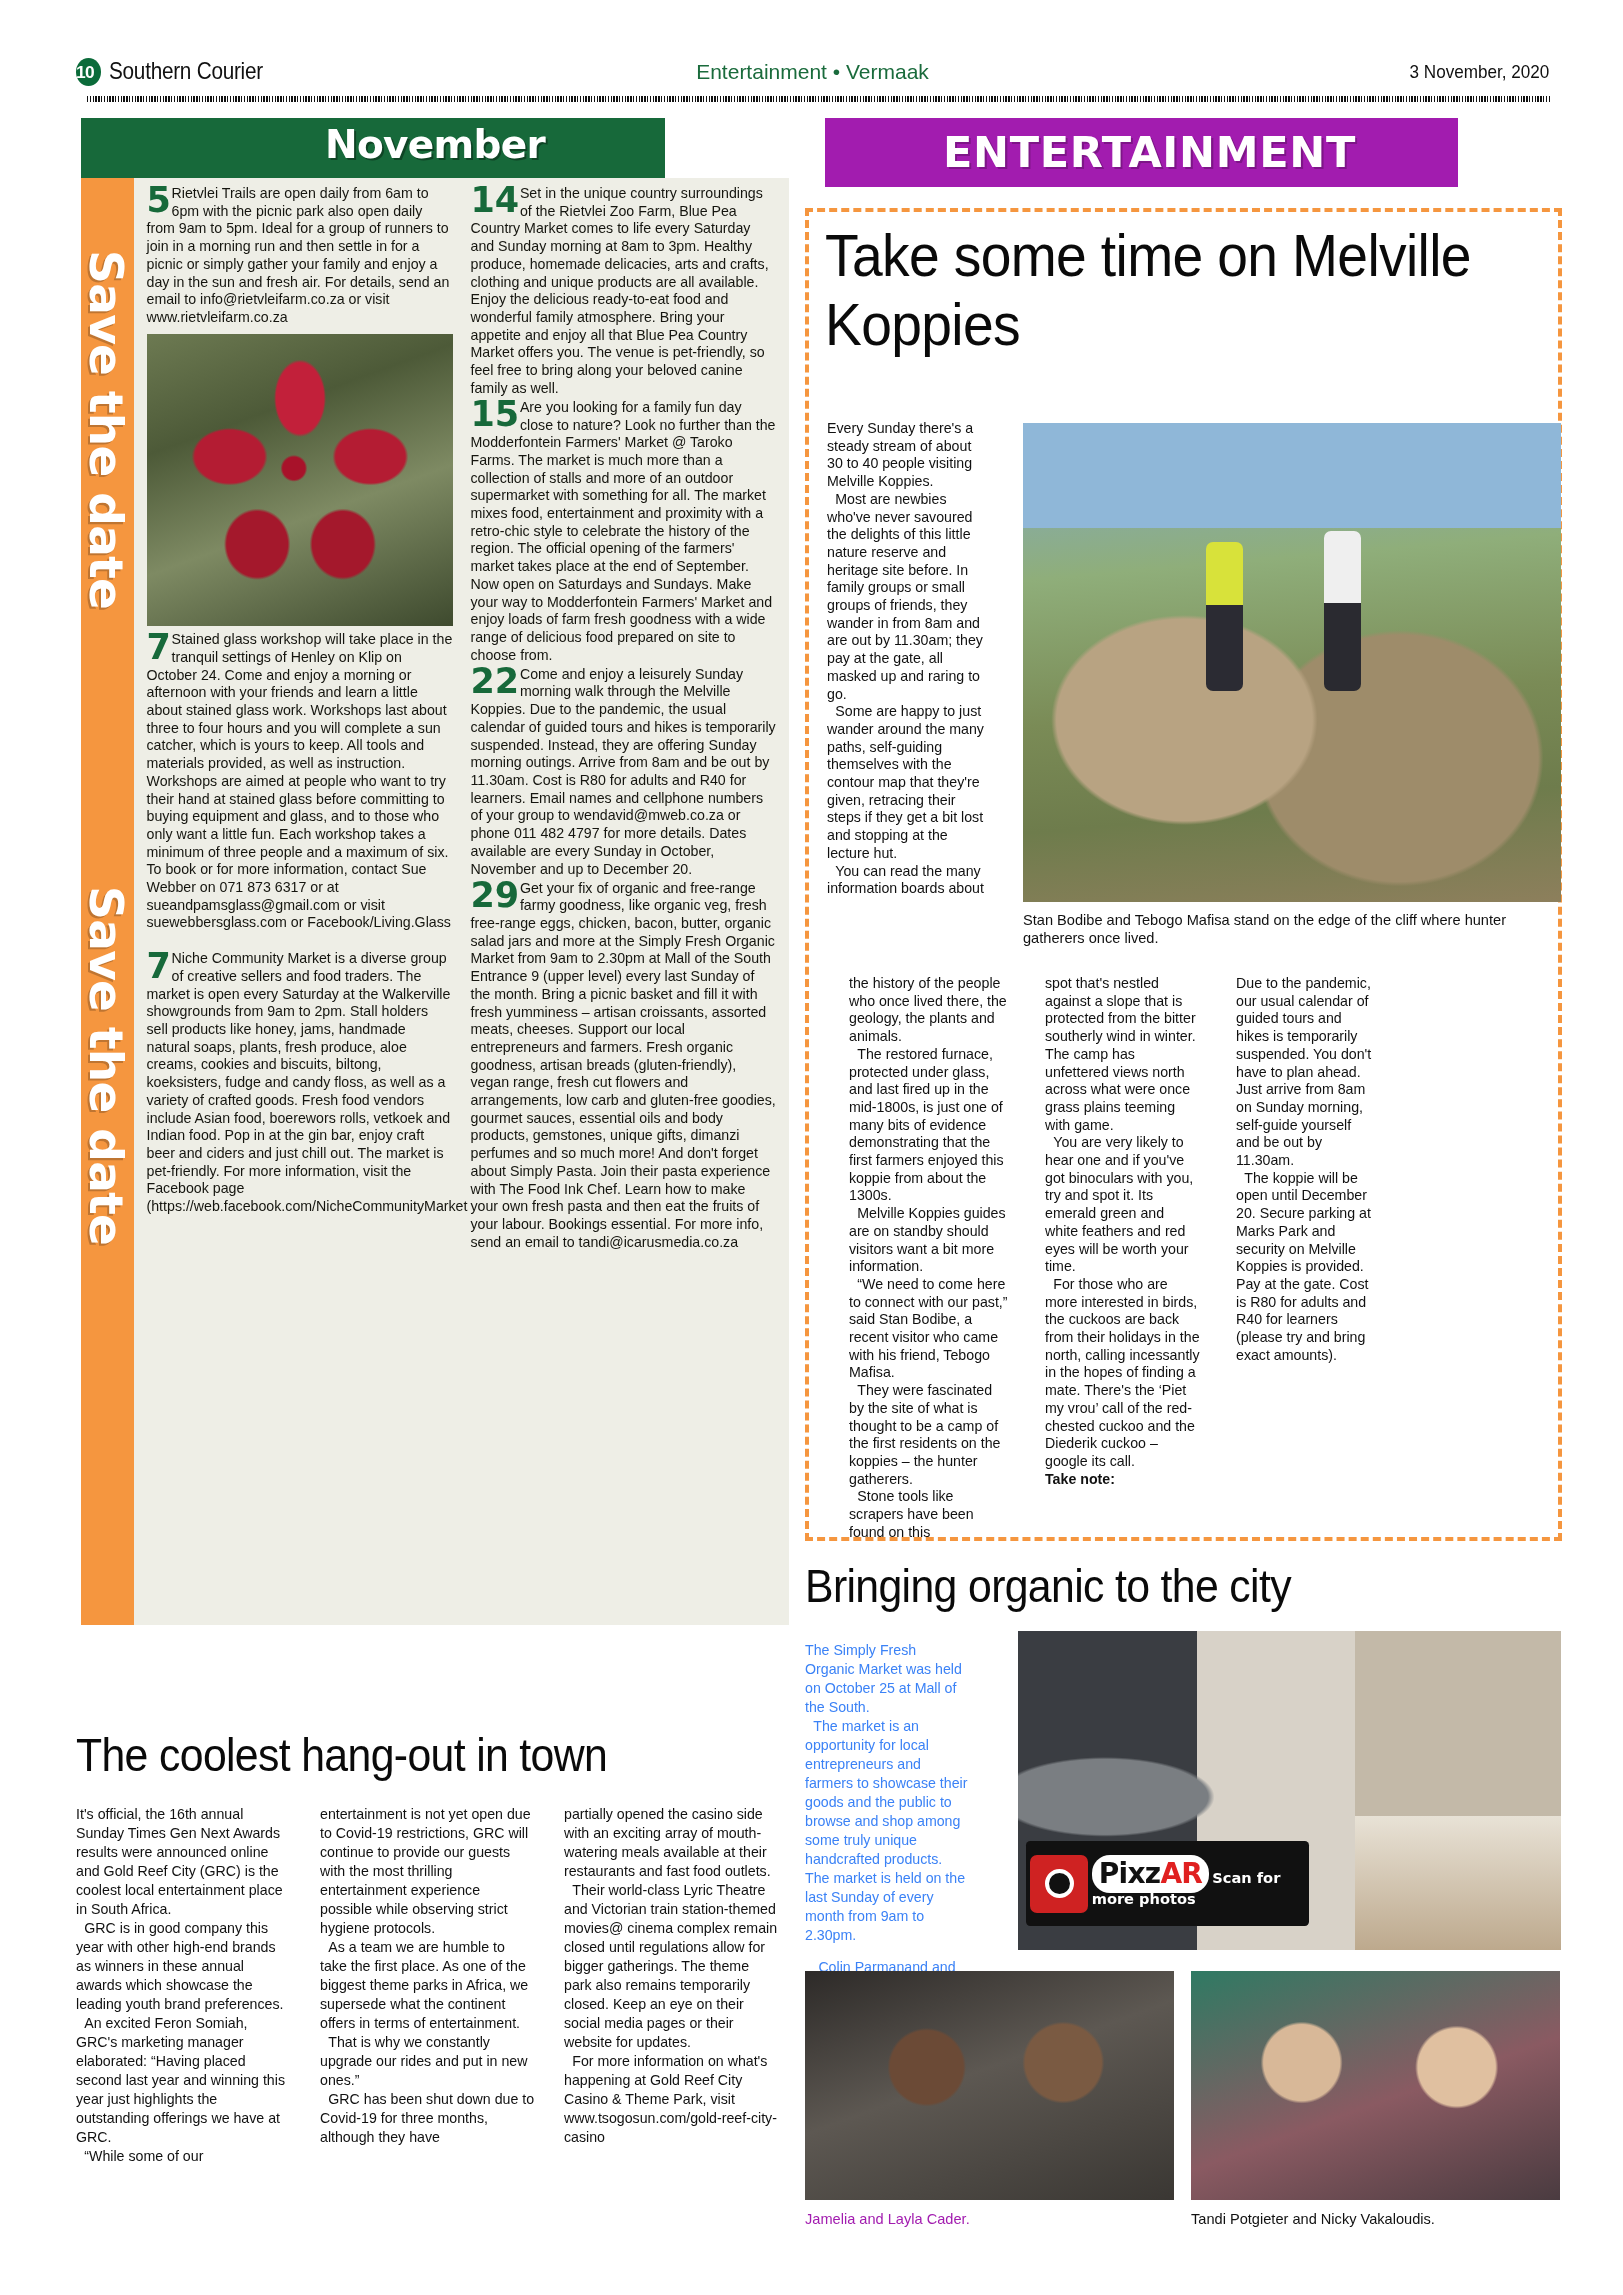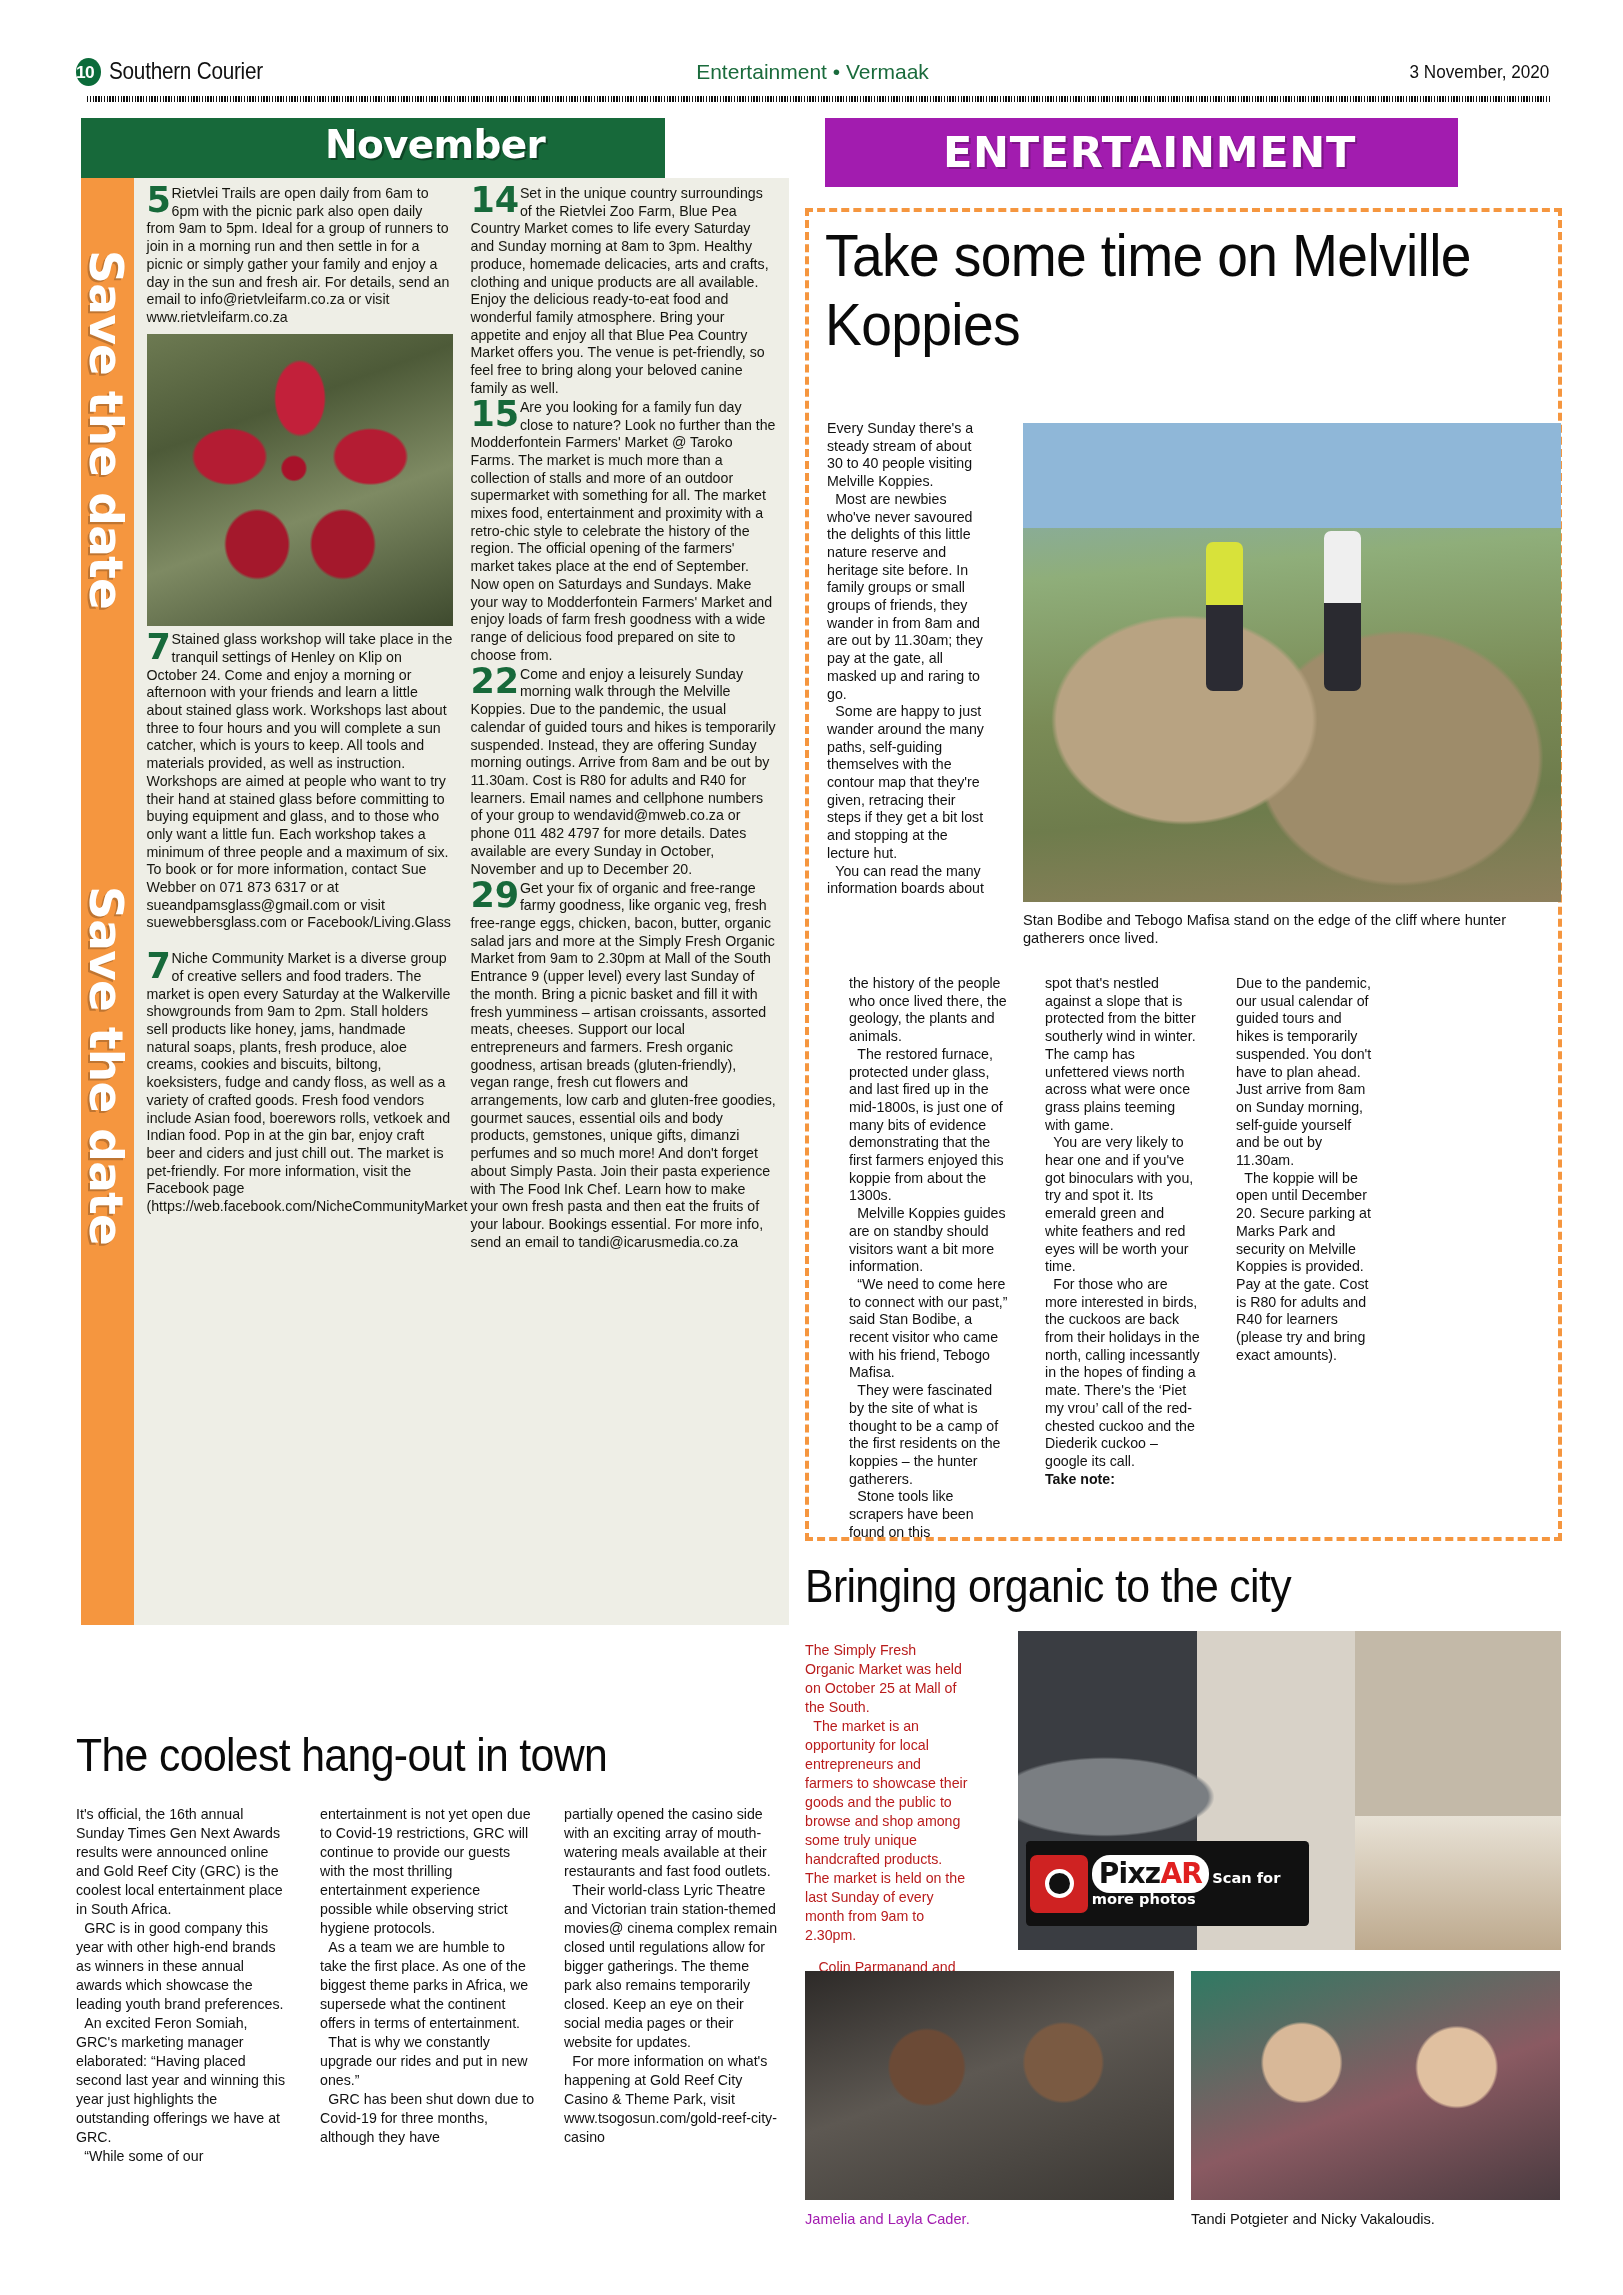--- a/index.html
+++ b/index.html
@@ -165,21 +165,21 @@
   
   .bo-headline {
     position:absolute; left:805px; top:1559px; width:757px;
     font-size:46px; line-height:54px; color:#0a0a0a;
     font-family:"Liberation Sans Narrow","Liberation Sans",sans-serif;
     transform:scaleX(.93); transform-origin:left top;
     letter-spacing:-0.7px;
   }
   .bo-text {
     position:absolute; left:805px; top:1641px; width:164px;
-    font-size:14.2px; line-height:19px; color:#b91c1c;
+    font-size:14.2px; line-height:19px; color:#3b82f6;
   }
   .bo-text p { margin:0; text-indent:8.3px; }
   .bo-text p.noind { text-indent:0; }
   .bo-credit { text-align:center; margin-top:12.5px !important; text-indent:0 !important; }
 
   .bo-photo {
     position:absolute; left:1018px; top:1631px; width:543px; height:319px;
     background:
       radial-gradient(ellipse at 16% 52%, #7a7e82 0 16%, transparent 17%),
       linear-gradient(90deg,#3a3d42 0 33%, #d8d2c8 33% 62%, #c3b9a8 62% 100%);

